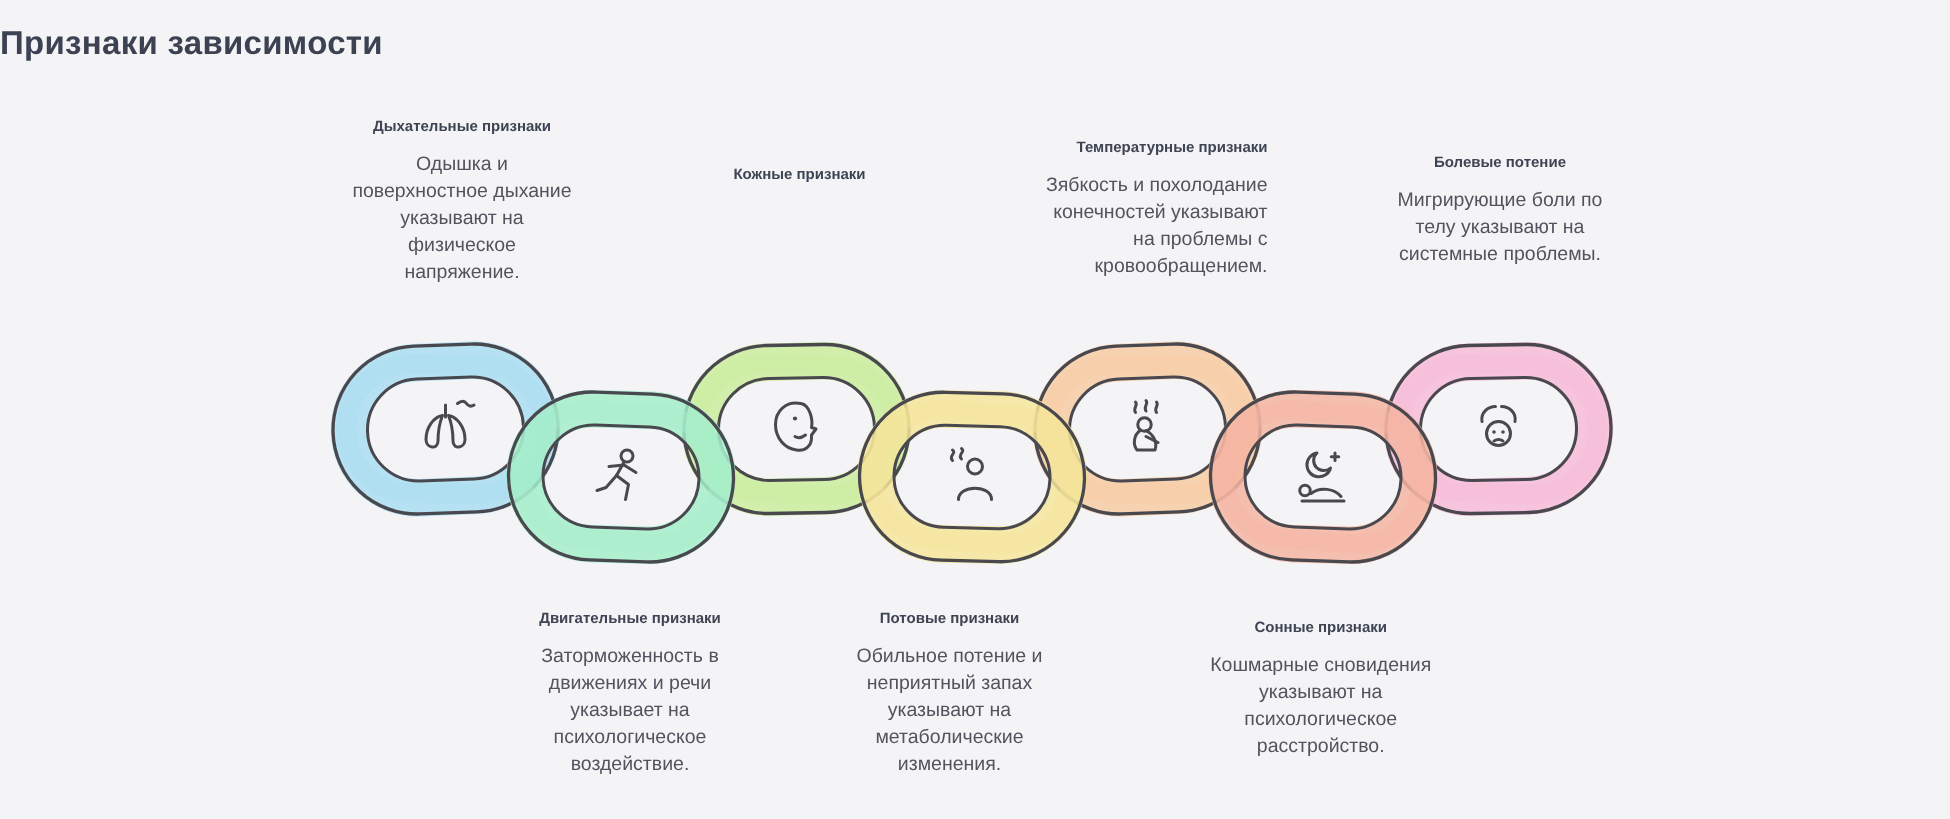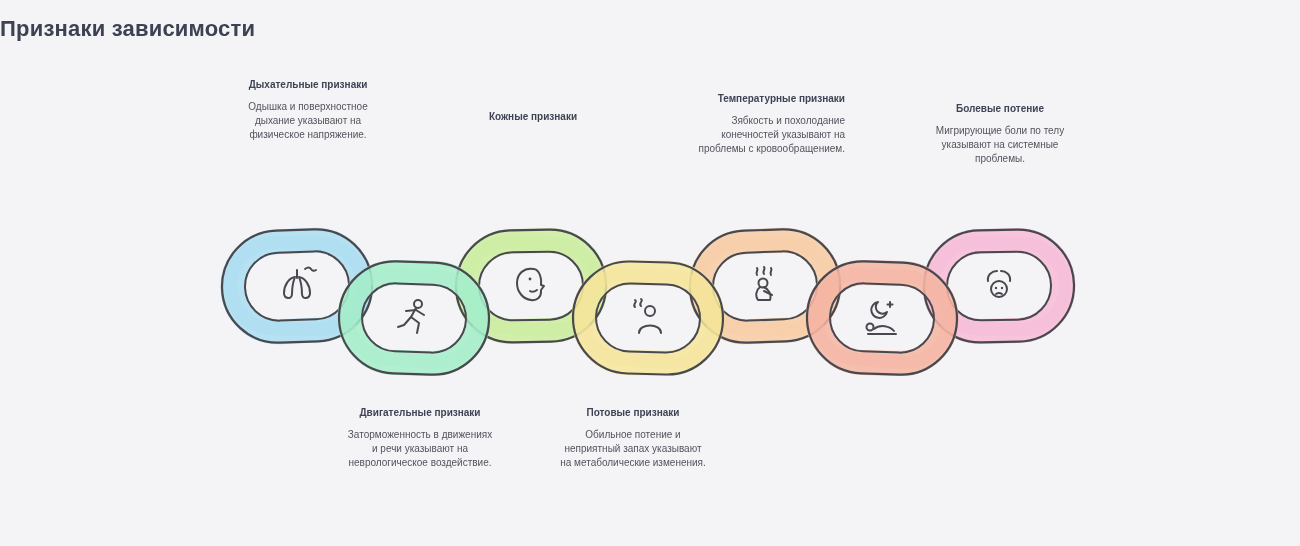--- a/index.html
+++ b/index.html
@@ -5,21 +5,21 @@
   :root{
     --bg:#f4f4f7; --title:#3c4252; --heading:#3e4453; --body:#53535d; --outline:#48484e;
   }
   html,body{margin:0;padding:0;}
   body{background:var(--bg);font-family:"Liberation Sans","DejaVu Sans",sans-serif;}
   .stage{position:relative;width:1300px;height:546px;background:var(--bg);overflow:hidden;}
   .page-title{position:absolute;left:0;top:16px;width:100%;
     font-size:22px;font-weight:bold;color:var(--title);letter-spacing:.2px;}
   .label{position:absolute;text-align:center;}
   .label h3{margin:0 0 9px 0;font-size:10px;line-height:1.3;font-weight:bold;color:var(--heading);}
-  .label p{margin:0;font-size:10px;line-height:1.38;color:var(--body);}
+  .label p{margin:0;font-size:13px;line-height:1.38;color:var(--body);}
   .label h3.narrow{max-width:100px;margin-left:auto;margin-right:auto;margin-bottom:9px;}
   .chain{position:absolute;left:212px;top:224px;width:880px;height:160px;}
   .outline{fill:none;stroke:var(--outline);stroke-width:2.2;}
   .inner{fill:none;stroke:var(--outline);stroke-width:2;}
   .hl{fill:none;stroke-width:25;opacity:.85;}
   .hl2{fill:none;stroke-width:13;opacity:.4;}
   .ic{fill:none;stroke:var(--outline);stroke-width:2;stroke-linecap:round;stroke-linejoin:round;}
   .icf{fill:var(--outline);stroke:none;}
 </style>
 </head>
@@ -40,25 +40,29 @@
     <h3>Температурные признаки</h3>
     <p>Зябкость и похолодание конечностей указывают на проблемы с кровообращением.</p>
   </div>
   <div class="label" style="left:920px;top:102px;width:160px;">
     <h3 class="narrow">Болевые потение</h3>
     <p>Мигрирующие боли по телу указывают на системные проблемы.</p>
   </div>
 
   <div class="label" style="left:345px;top:406px;width:150px;">
     <h3>Двигательные признаки</h3>
-    <p>Заторможенность в движениях и речи указывают на неврологическое воздействие.</p>
+    <p>Заторможенность в движениях и речи указывает на психологическое воздействие.</p>
   </div>
   <div class="label" style="left:558px;top:406px;width:150px;">
     <h3 class="narrow">Потовые признаки</h3>
     <p>Обильное потение и неприятный запах указывают на метаболические изменения.</p>
+  </div>
+  <div class="label" style="left:798px;top:412px;width:165px;">
+    <h3>Сонные признаки</h3>
+    <p>Кошмарные сновидения указывают на психологическое расстройство.</p>
   </div>
 
   <svg class="chain" viewBox="0 0 880 160">
 
     <g>
       <rect class="hl" x="21" y="17" width="128" height="90" rx="45" transform="rotate(-2.5 85 62)" stroke="#a9ddf1"></rect>
       <rect class="hl2" x="19" y="19" width="132" height="86" rx="43" transform="rotate(1 85 62)" stroke="#a9ddf1"></rect>
       <rect class="outline" x="10" y="6" width="150" height="112" rx="56" transform="rotate(-2 85 62)"></rect>
       <rect class="inner" x="33" y="28" width="104" height="68" rx="34" transform="rotate(-2 85 62)"></rect>
       <g transform="translate(63,40)">

